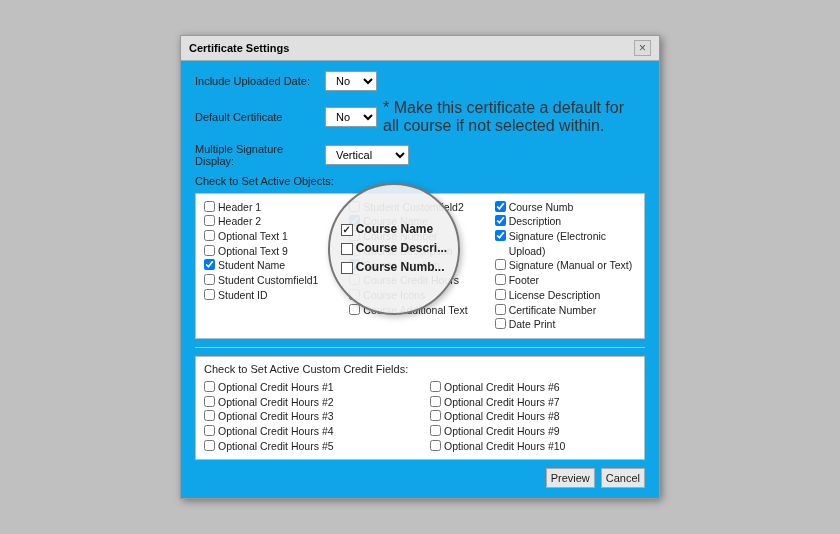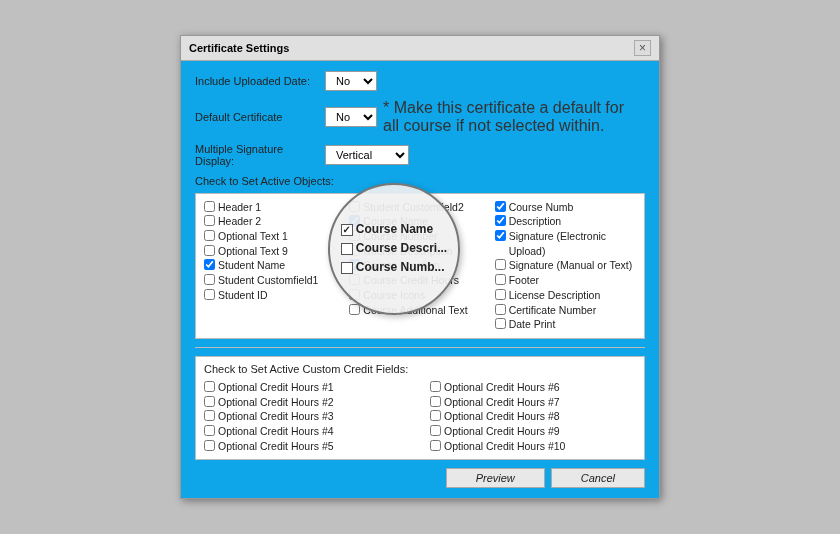--- a/index.html
+++ b/index.html
@@ -120,26 +120,25 @@
       margin: 8px 0;
     }
     .button-row {
       display: flex;
       justify-content: flex-end;
       gap: 6px;
       margin-top: 8px;
     }
     .btn {
       font-size: 11px;
-      padding: 3px 29px;
+      padding: 3px 4px;
       border: 1px solid #aaa;
       background: #e8e8e8;
       cursor: pointer;
       color: #222;
-      font-style: italic;
     }
     .dialog-wrapper {
       position: relative;
     }
     
     .magnified-area {
       position: absolute;
       width: 132px;
       height: 132px;
       border-radius: 50%;

